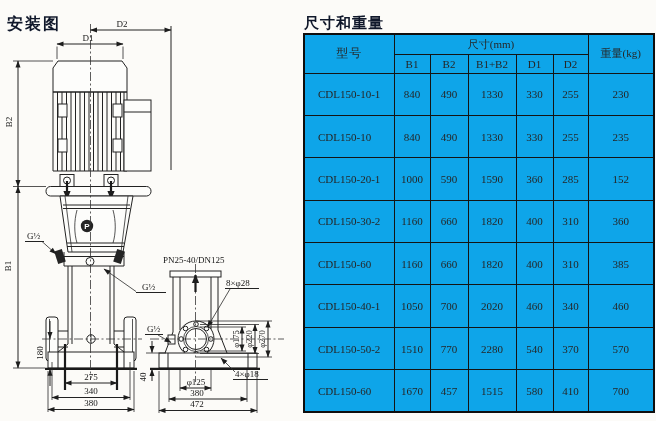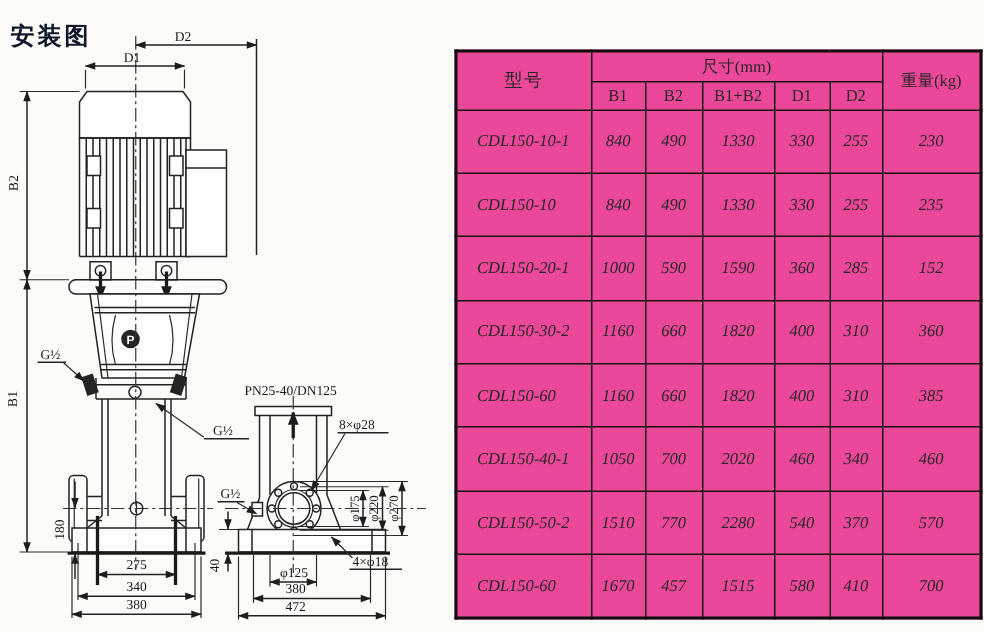--- a/index.html
+++ b/index.html
@@ -13,51 +13,52 @@
     position:absolute;top:2px;
     font-family:"Liberation Sans",sans-serif;
     font-weight:bold;font-size:16px;letter-spacing:2px;color:#0f172a;margin-top:12px;
   }
   #diagramTitle{left:7px;}
   #tableTitle{left:304px;letter-spacing:1px;font-size:15px;}
   
   .dim-table{
     position:absolute;left:303px;top:33px;
     border-collapse:collapse;table-layout:fixed;width:350px;
-    background:#ec4899;
+    background:#0ea5e9;
   }
   .dim-table th,.dim-table td{
     border:1.7px solid #141414;
     font-family:"Liberation Serif",serif;
     font-weight:normal;font-size:11px;color:#262626;
     text-align:center;vertical-align:middle;padding:0;
     overflow:hidden;white-space:nowrap;
   }
   .dim-table{border:2.4px solid #0e0e0e;}
   .dim-table .cjk{font-size:12px;letter-spacing:1px;}
   .dim-table tr.h1{height:20px;}
   .dim-table tr.h2{height:19px;}
-  .dim-table tr.data{height:42.4px;font-style:italic;}
+  .dim-table tr.data{height:42.4px;}
   .dim-table td.model{text-align:left;padding-left:13px;}
   
   svg .ln{stroke:#222;stroke-width:1;fill:none;}
   svg .thin{stroke:#2a2a2a;stroke-width:.8;fill:none;}
   svg .bold{stroke:#1a1a1a;stroke-width:2.2;fill:none;}
   svg .wfill{fill:#fdfdfb;stroke:#222;stroke-width:1;}
   svg .dark{fill:#242424;stroke:none;}
   svg .cl{stroke:#333;stroke-width:.8;fill:none;stroke-dasharray:9 2.5 2 2.5;}
   svg text.dt{font-family:"Liberation Serif",serif;font-size:9px;fill:#171717;}
   svg text.sm{font-family:"Liberation Serif",serif;font-size:8.5px;fill:#171717;}
 </style>
 </head>
 <body>
 
 <div class="canvas">
 
   <div class="sec-title" id="diagramTitle">安装图</div>
+  <div class="sec-title" id="tableTitle">尺寸和重量</div>
 
   <svg width="302" height="421" viewBox="0 0 302 421" style="position:absolute;left:0;top:0">
     <defs>
       <marker id="arw" viewBox="0 0 10 10" refX="9.3" refY="5" markerWidth="8.5" markerHeight="7" orient="auto-start-reverse" markerUnits="userSpaceOnUse">
         <path d="M0 1.4 L10 5 L0 8.6 z" fill="#1d1d1d"></path>
       </marker>
       <marker id="arwB" viewBox="0 0 10 10" refX="9" refY="5" markerWidth="11" markerHeight="9" orient="auto-start-reverse" markerUnits="userSpaceOnUse">
         <path d="M0 1 L10 5 L0 9 z" fill="#1d1d1d"></path>
       </marker>
     </defs>

